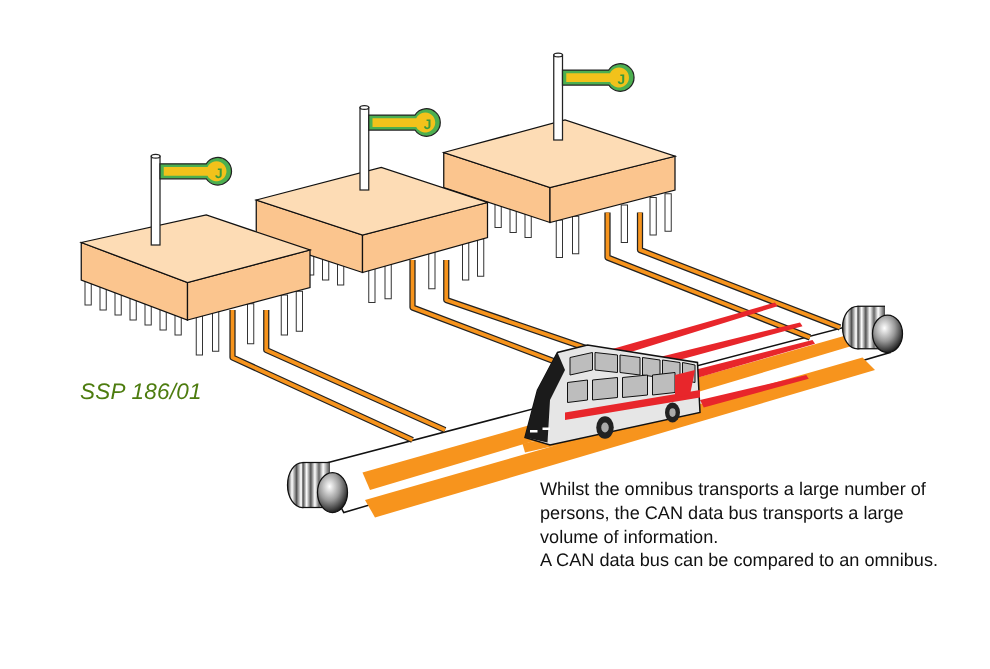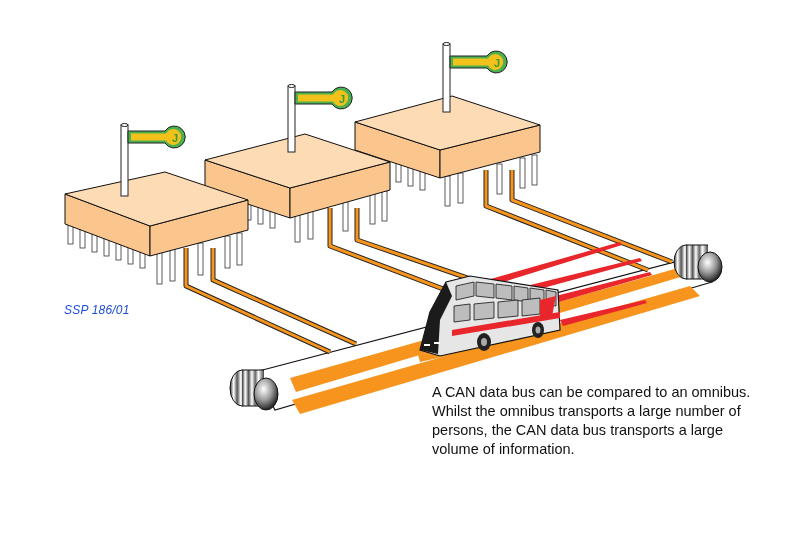--- a/index.html
+++ b/index.html
@@ -1,20 +1,20 @@
 <!DOCTYPE html>
 <html><head>
 <meta charset="utf-8">
 <style>
   html, body { margin:0; padding:0; background:#ffffff; }
   body { width:792px; height:535px; position:relative; overflow:hidden;
          font-family:"Liberation Sans", sans-serif; }
   #scene { position:absolute; left:0; top:0; width:792px; height:535px; }
-  .caption-ref { position:absolute; left:64px; top:303px; font-size:12px;
-                 font-style:italic; color:#1d4ed8; letter-spacing:0.2px; }
+  .caption-ref { position:absolute; left:64px; top:303px; font-size:18px;
+                 font-style:italic; color:#4d7c0f; letter-spacing:0.2px; }
   .desc { position:absolute; left:432px; top:383px; width:320px; font-size:14.5px;
           line-height:19px; color:#111; }
   .desc p { margin:0; }
 </style>
 </head>
 <body>
 
 <svg id="scene" viewBox="0 0 792 535" xmlns="http://www.w3.org/2000/svg">
   <defs>
     <radialGradient id="rollEnd" cx="40%" cy="35%" r="70%">
@@ -195,15 +195,15 @@
     <rect x="686" y="245" width="22" height="34" fill="url(#rollBody)"></rect>
     <line x1="686" y1="245" x2="708" y2="245" stroke="#111"></line>
     <line x1="686" y1="279" x2="708" y2="279" stroke="#111"></line>
     <ellipse cx="710" cy="267" rx="12" ry="15" fill="url(#rollEnd)" stroke="#111"></ellipse>
   </g>
 </svg>
 
 <div class="caption-ref">SSP 186/01</div>
 
 <div class="desc">
+  <p>Whilst the omnibus transports a large number of persons, the CAN data bus transports a large volume of information.</p>
   <p>A CAN data bus can be compared to an omnibus.</p>
-  <p>Whilst the omnibus transports a large number of persons, the CAN data bus transports a large volume of information.</p>
 </div>
 
 </body></html>

